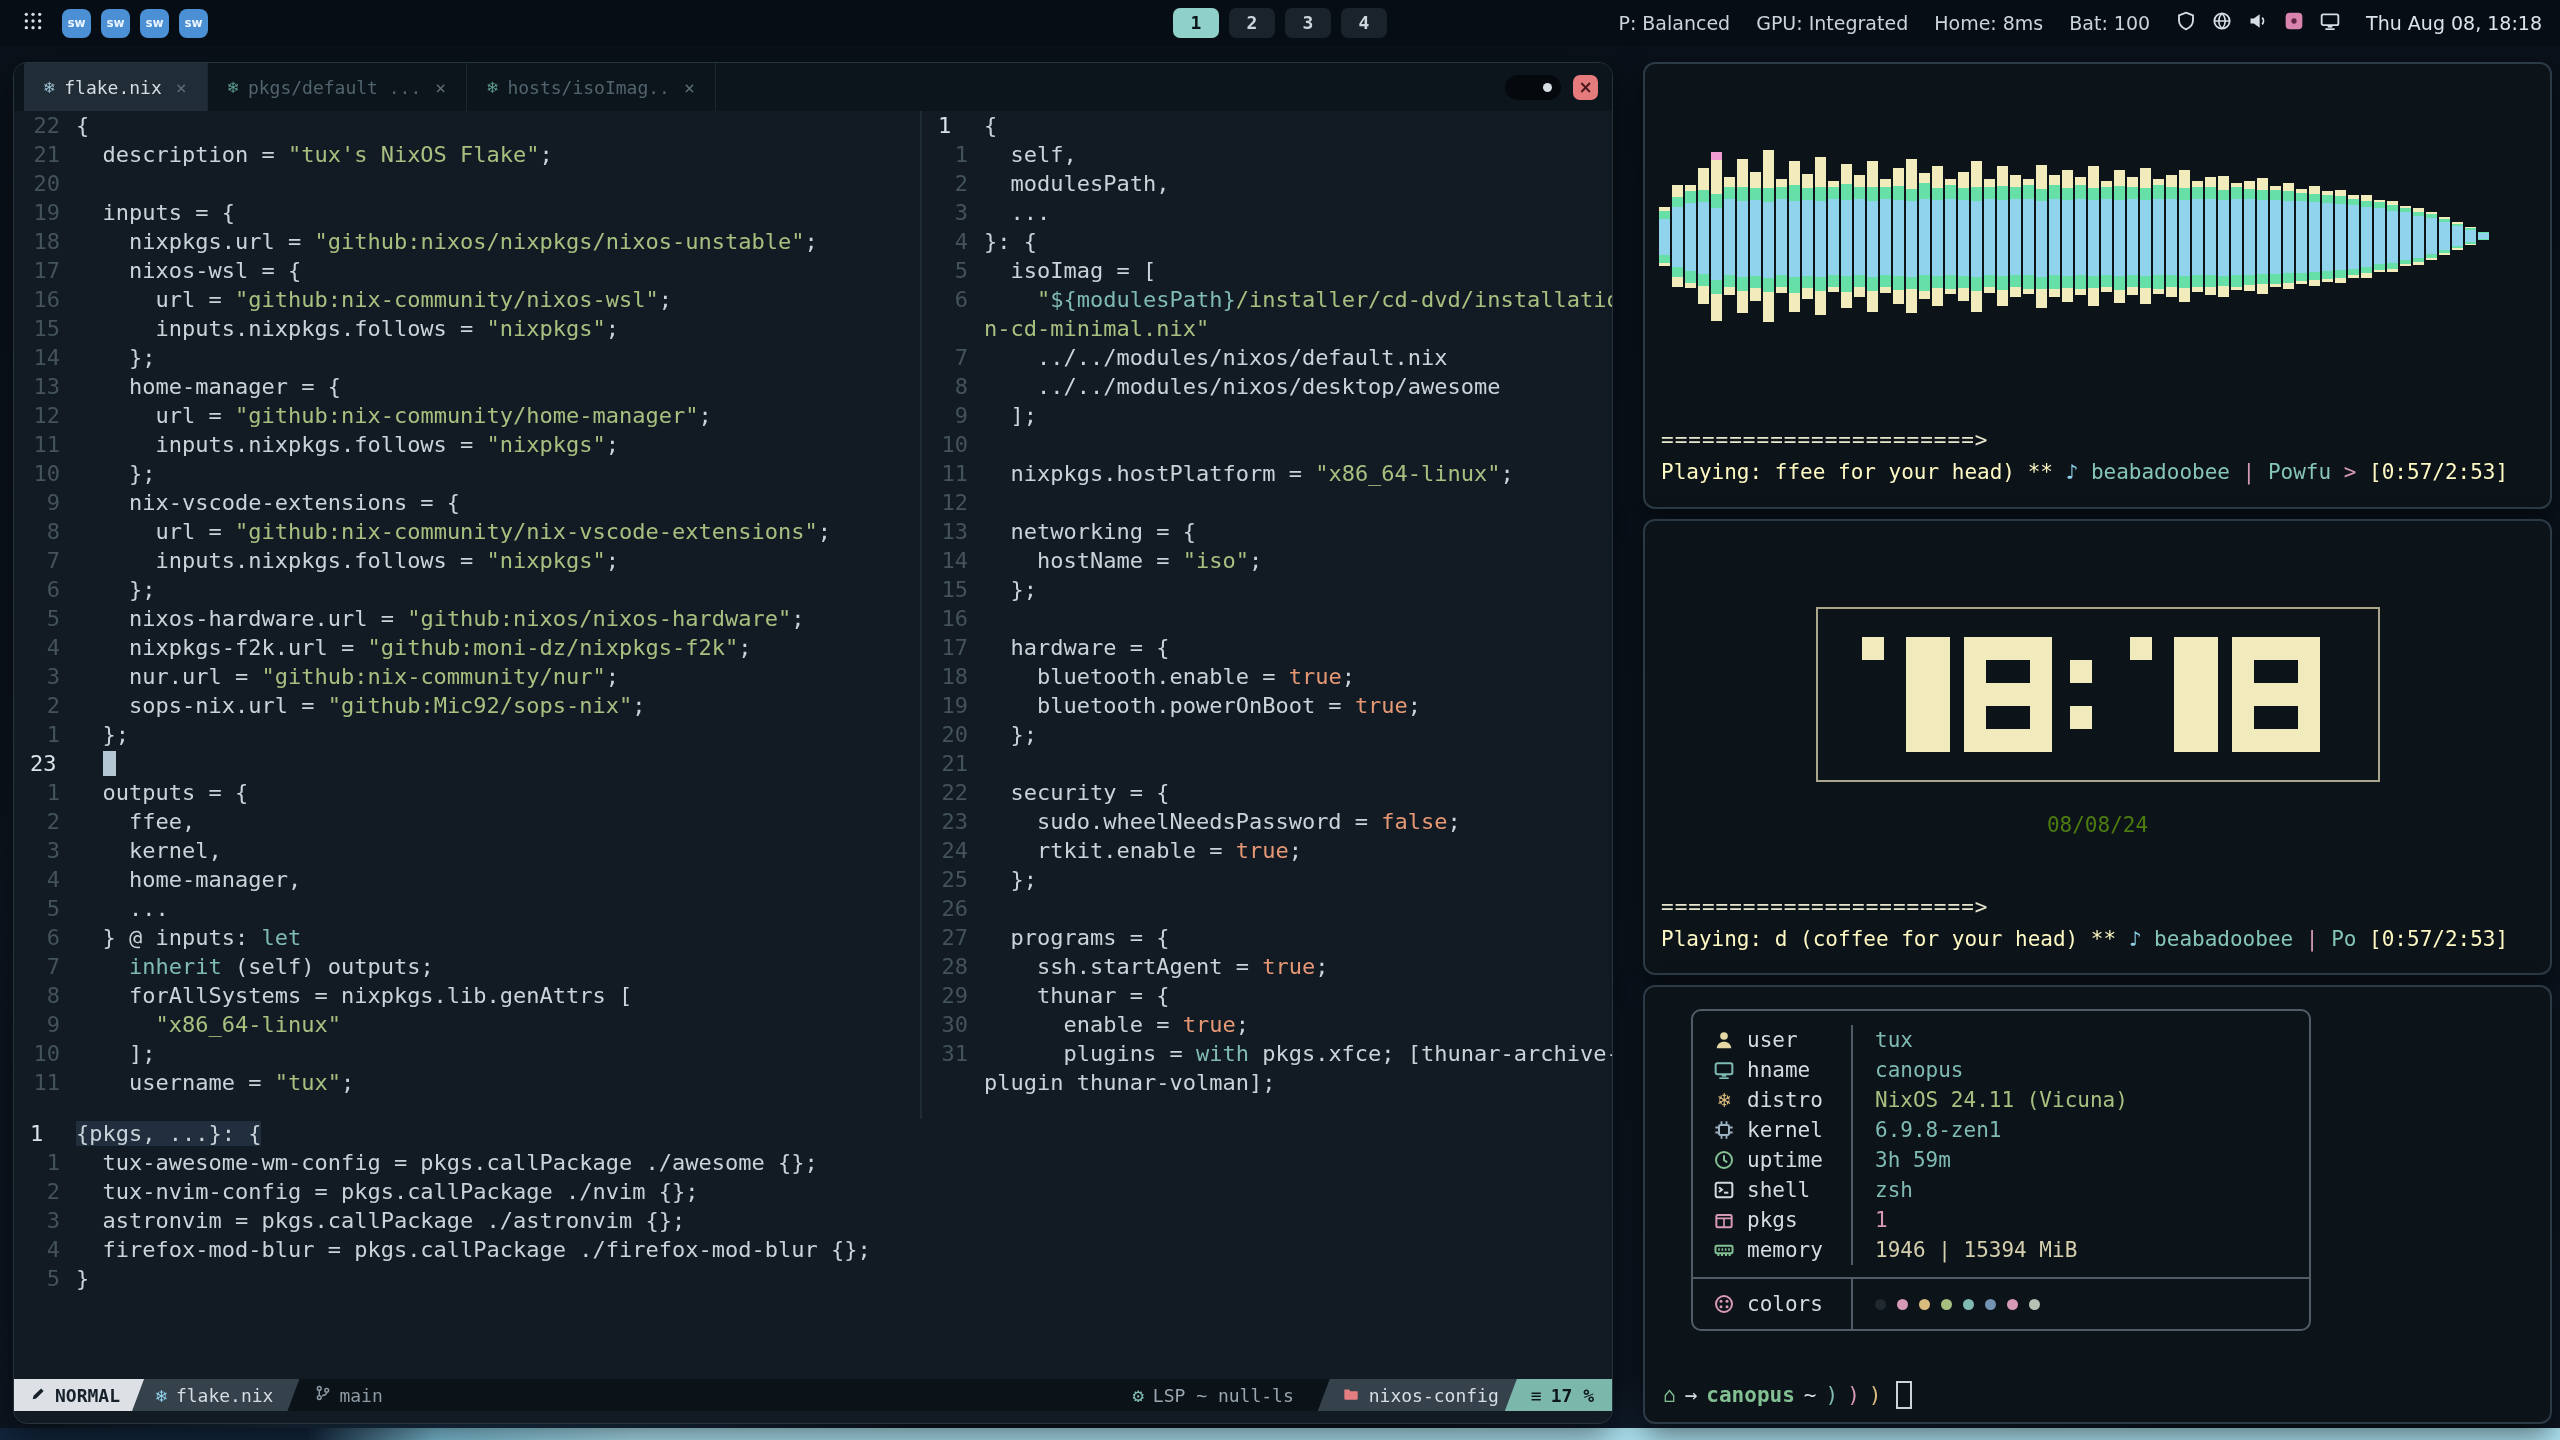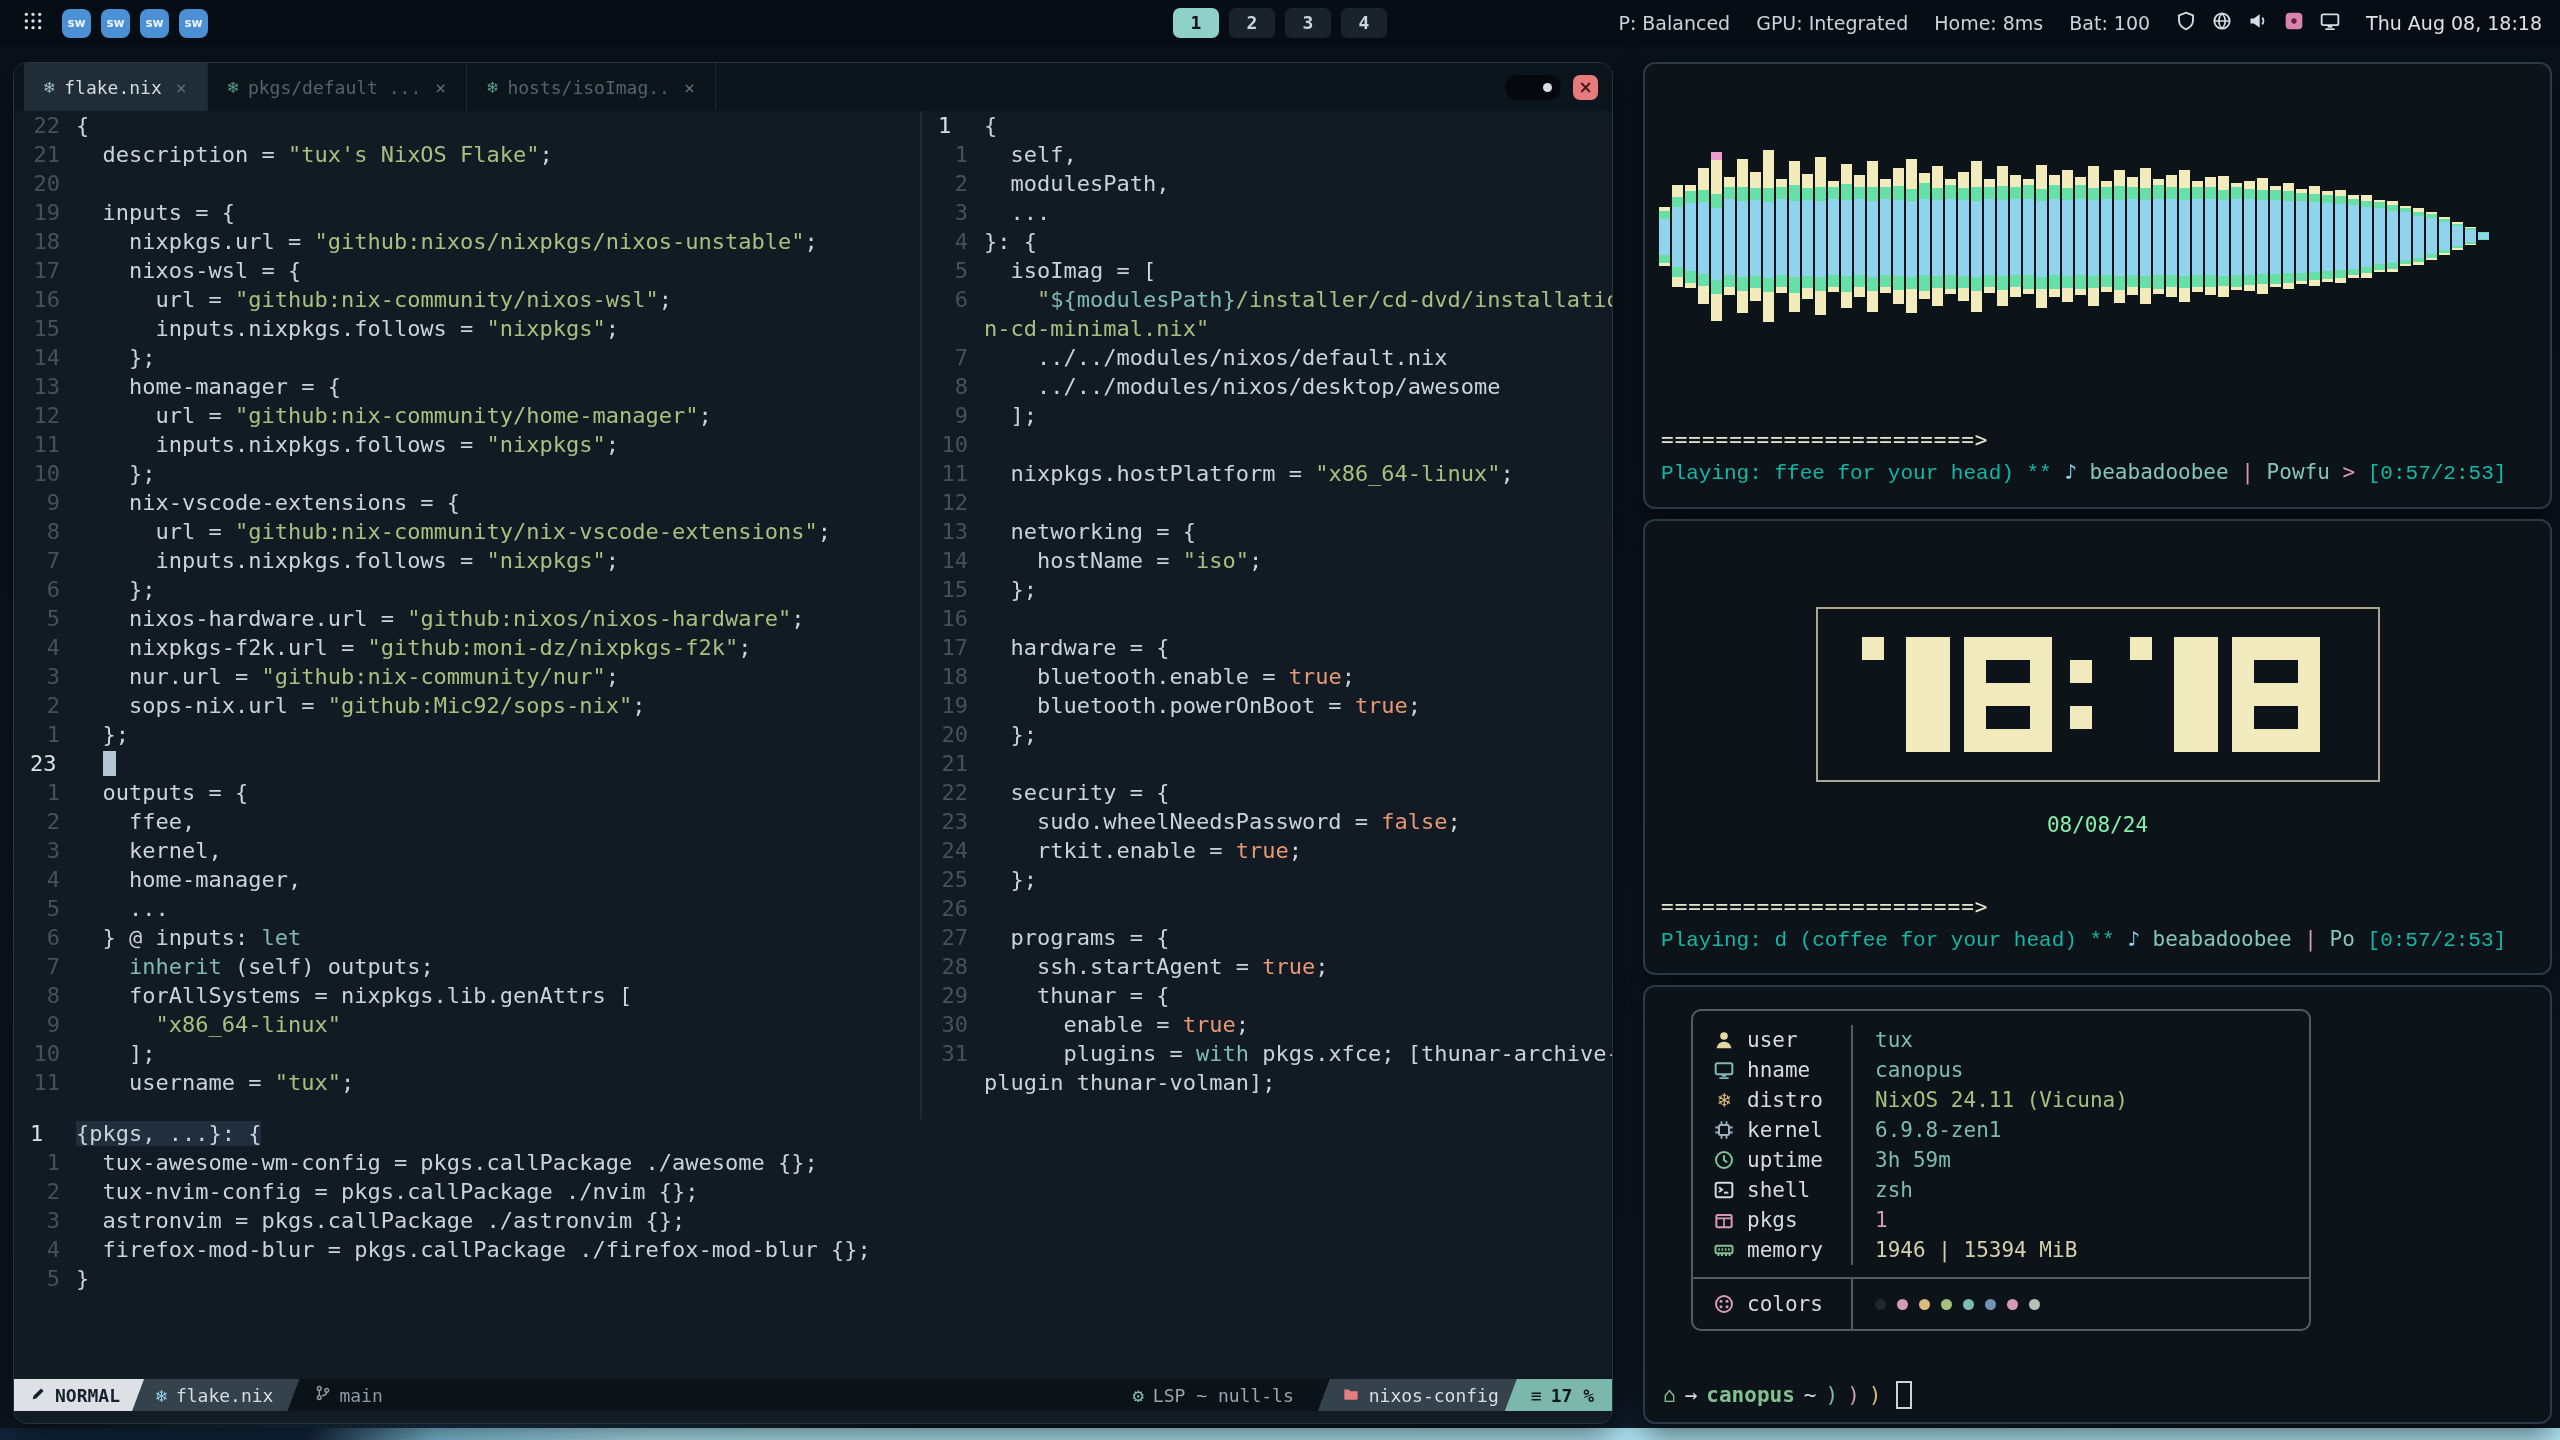--- a/index.html
+++ b/index.html
@@ -96,29 +96,29 @@
   .bk{width:100%;}
   .bk.cream{background:#f2ecbd;}
   .bk.green{background:#67e0a8;}
   .bk.cyan{background:#8fd3ec;}
   .bk.pink{background:#f09ad2;}
 
   .sep-line{position:absolute;left:16px;font-size:21px;color:#e9e6cf;letter-spacing:1px;white-space:nowrap;}
   .playing{position:absolute;left:16px;font-size:21px;white-space:nowrap;}
   .win-a .sep-line{top:364px;} .win-a .playing{top:396px;}
   .win-b .sep-line{top:374px;} .win-b .playing{top:406px;}
-  .c-fg{color:#14b8a6;font-family:Liberation Mono, monospace;} .c-teal{color:#86c6b5;} .c-cyan{color:#8fd3ec;} .c-pink{color:#d699b6;}
+  .c-fg{color:#fef9c3;} .c-teal{color:#86c6b5;} .c-cyan{color:#8fd3ec;} .c-pink{color:#d699b6;}
 
   .clockbox{position:absolute;top:86px;left:50%;transform:translateX(-50%);
     border:2px solid #a9a68c;padding:28px 44px;display:flex;align-items:flex-start;}
   .digit{display:grid;grid-auto-rows:23px;margin-right:14px;}
   .digit.colon{margin-left:4px;margin-right:38px;}
   .cell{width:22px;height:23px;}
   .cell.on{background:#f0eabd;}
-  .clock-date{position:absolute;top:292px;left:50%;transform:translateX(-50%);font-size:21px;color:#86efac;}
+  .clock-date{position:absolute;top:292px;left:50%;transform:translateX(-50%);font-size:21px;color:#4d7c0f;}
 
   .fetch{position:absolute;top:22px;left:46px;width:620px;border:2px solid #525c66;border-radius:10px;
     padding:14px 0 0 0;box-sizing:border-box;}
   .frow{display:flex;align-items:center;height:30px;font-size:21px;}
   .fico{width:26px;flex:0 0 26px;margin-left:18px;display:flex;align-items:center;justify-content:center;}
   .flabel{width:104px;flex:0 0 104px;color:#d6dce1;margin-left:10px;}
   .fval{border-left:2px solid #525c66;padding-left:22px;height:30px;line-height:30px;flex:1;white-space:nowrap;}
   .frow-colors{border-top:2px solid #525c66;margin-top:12px;height:50px;align-items:center;display:flex;font-size:21px;}
   .frow-colors .fval{height:50px;line-height:50px;display:flex;align-items:center;}
   .dot{width:11px;height:11px;border-radius:50%;display:inline-block;margin-right:11px;}

